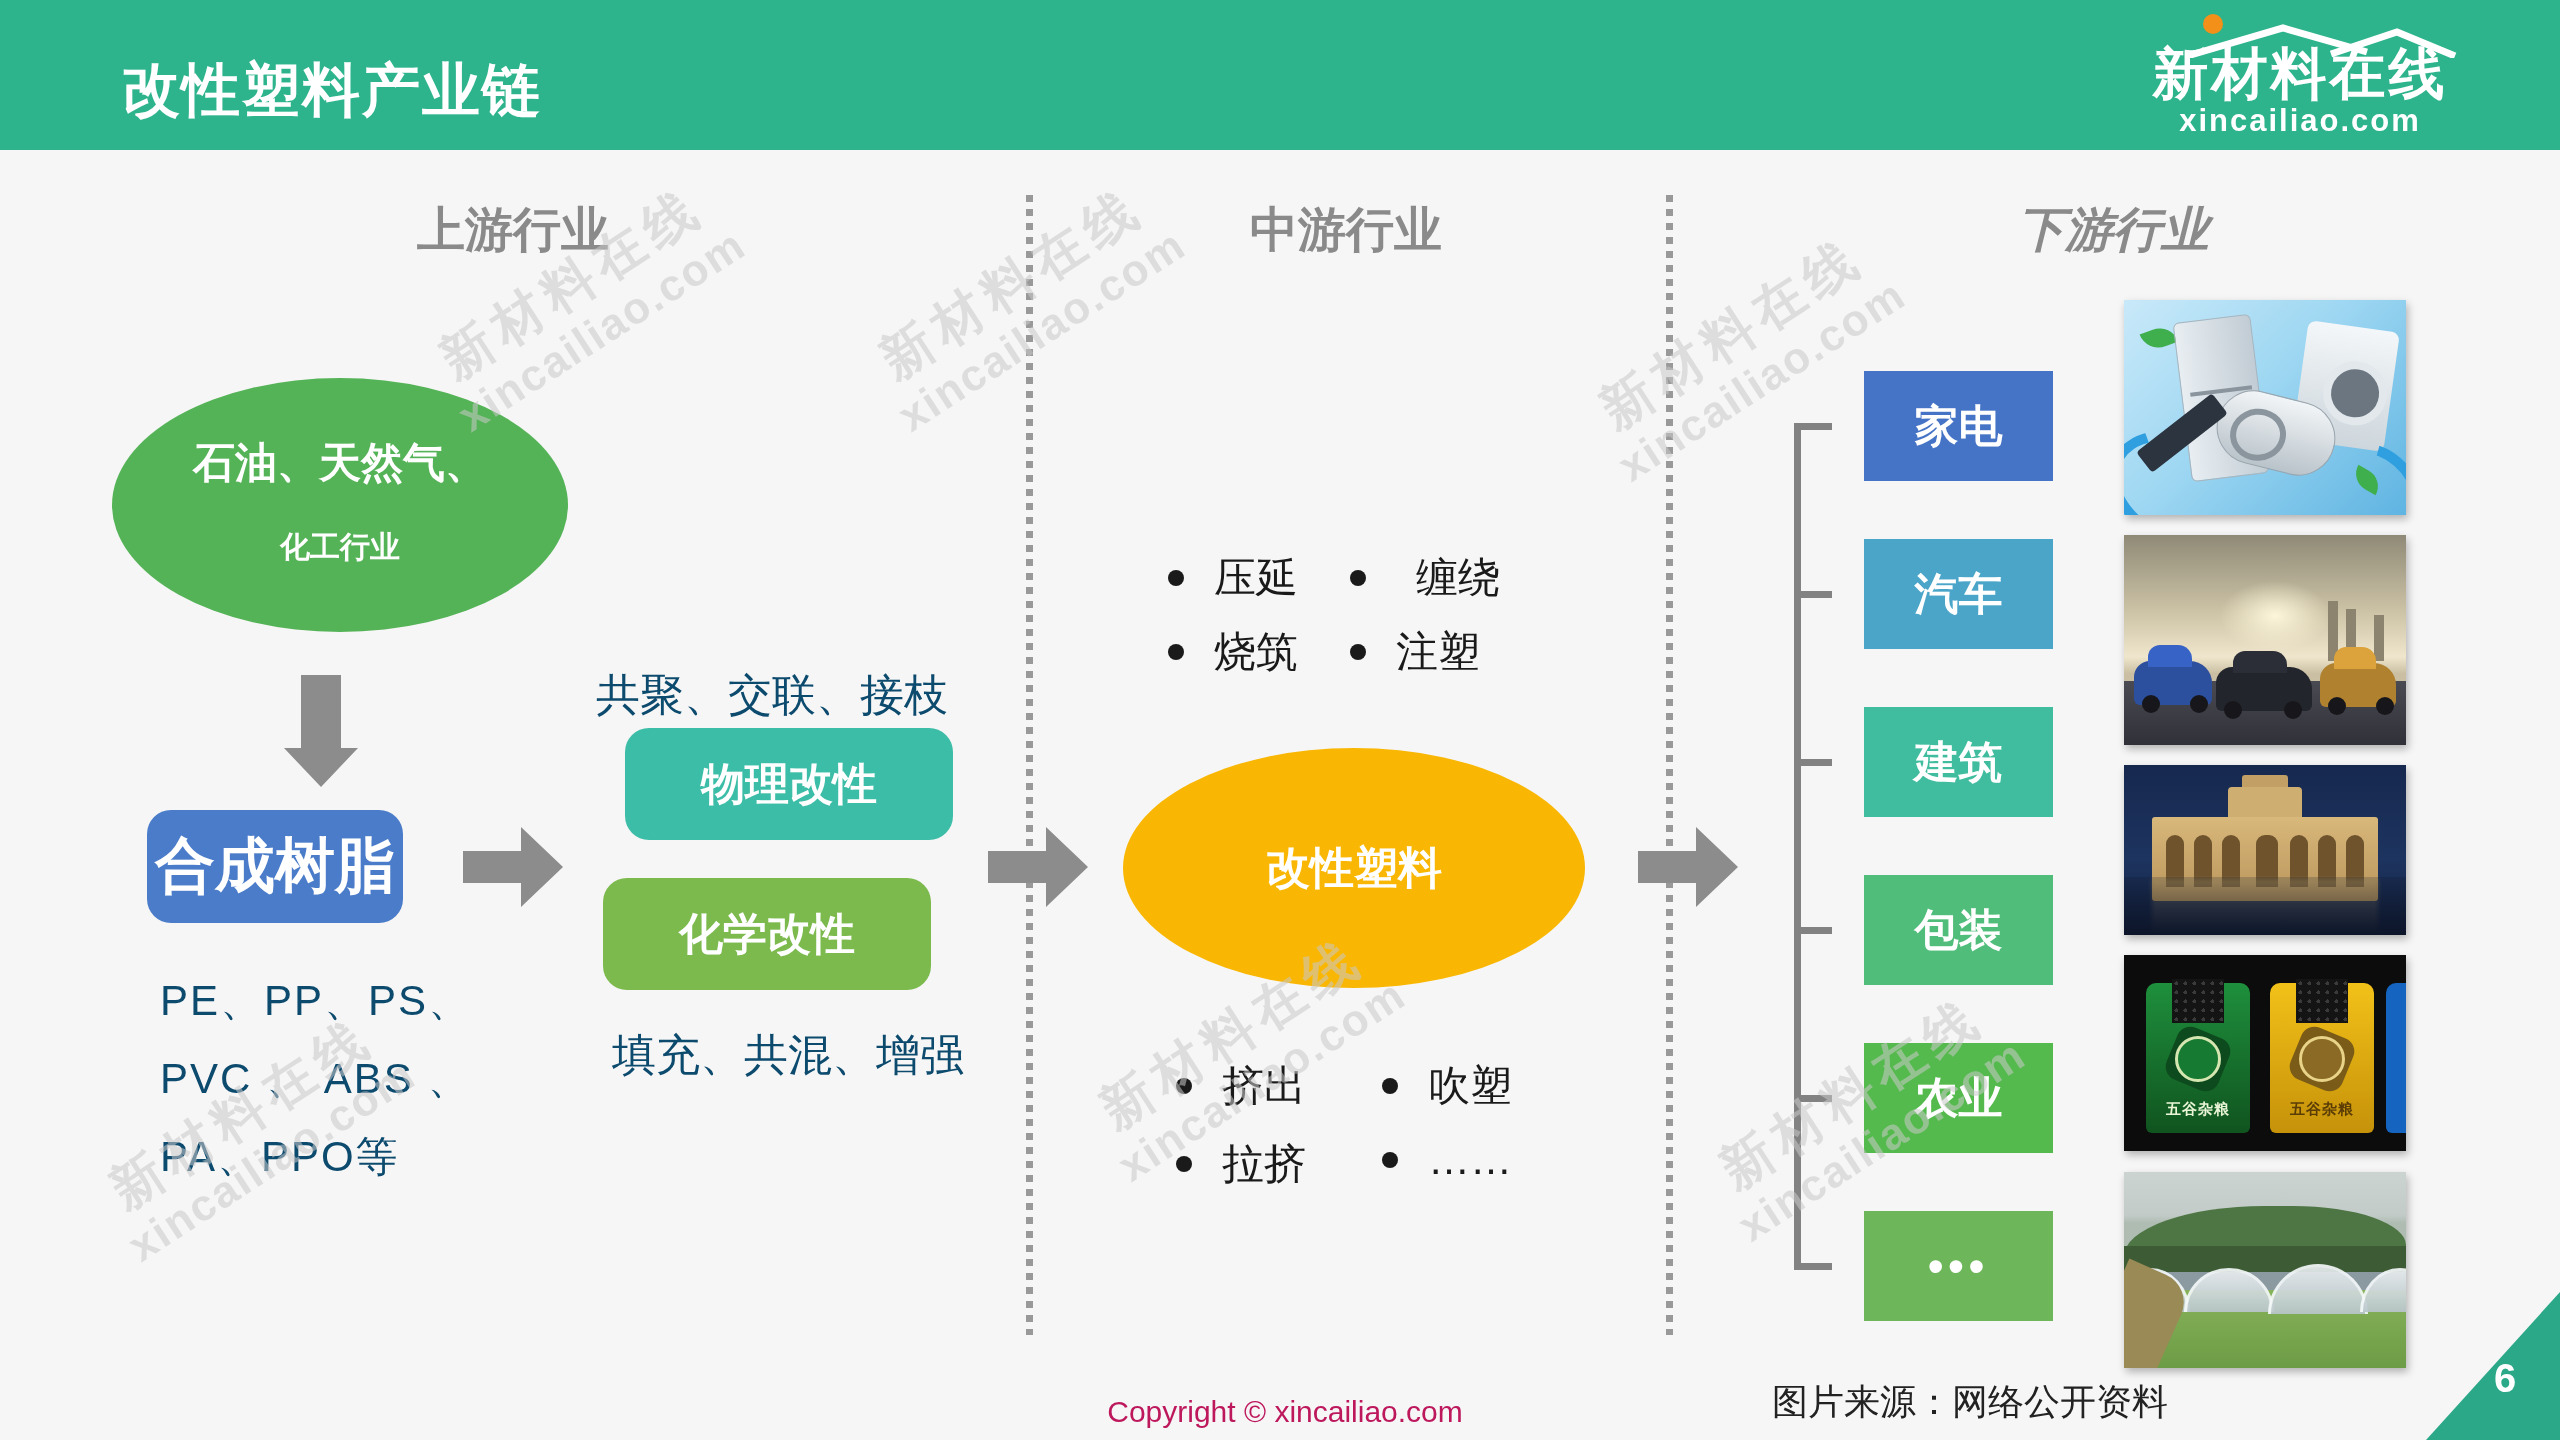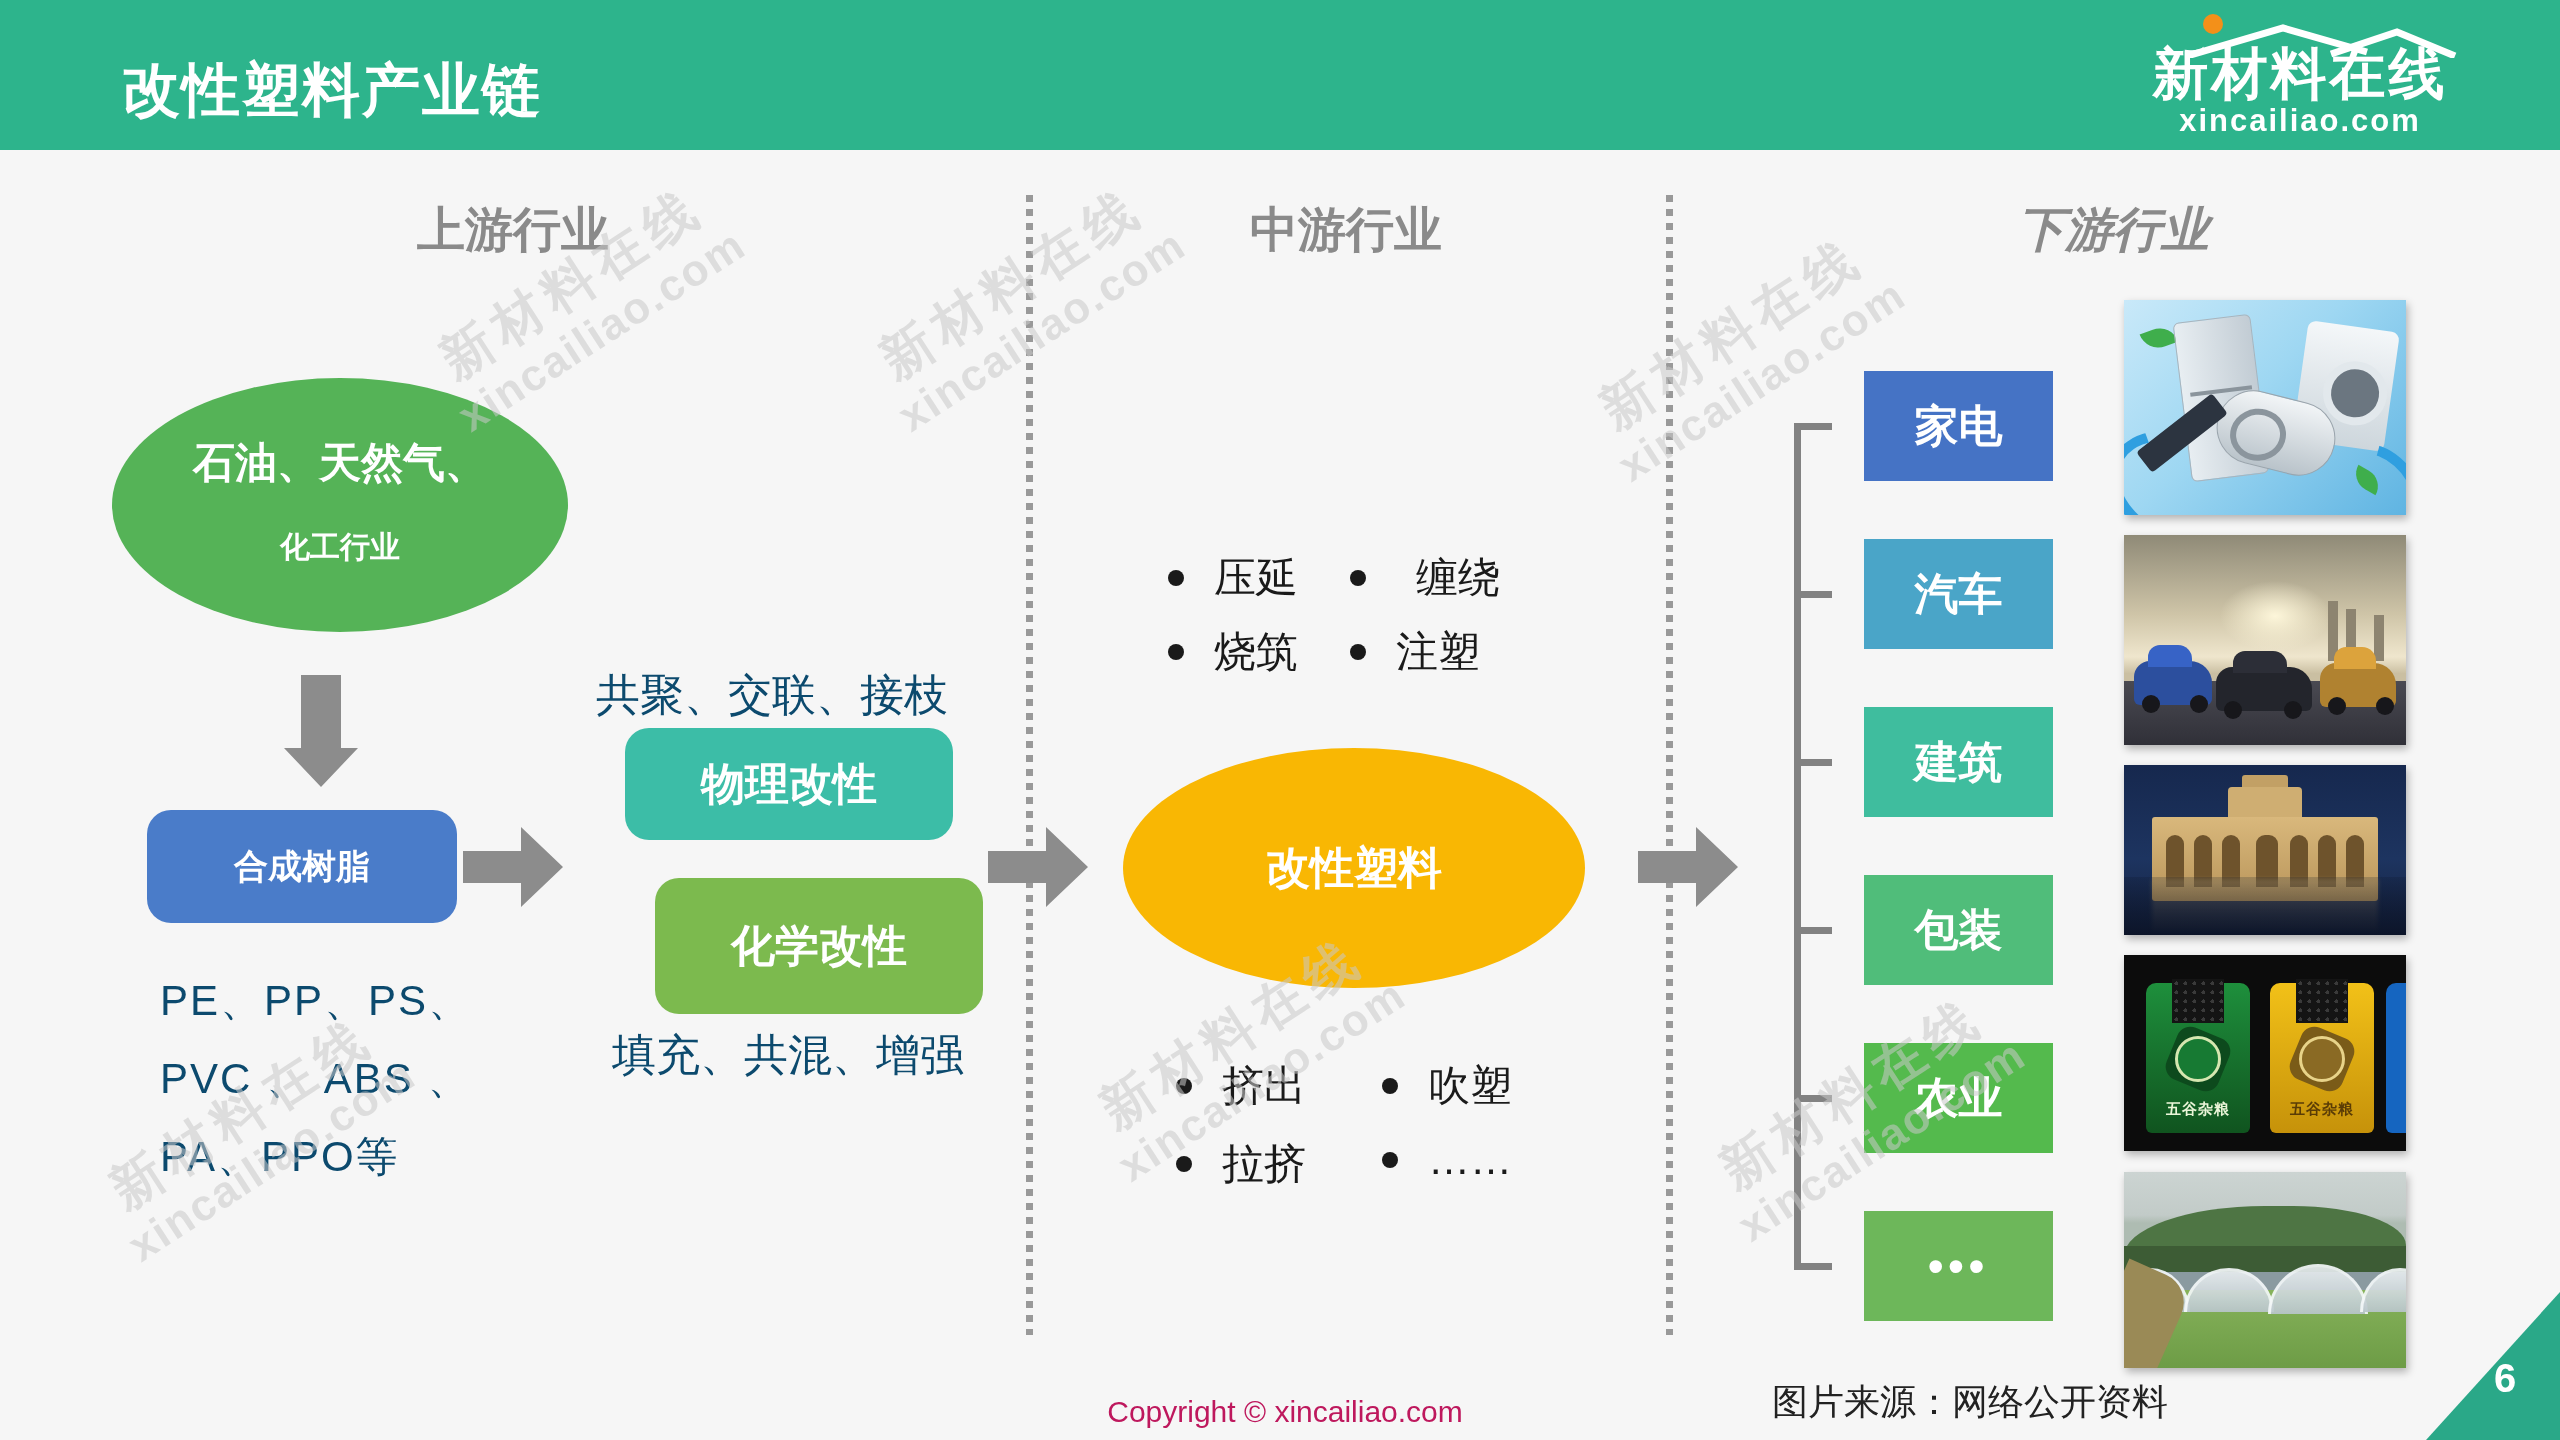--- a/index.html
+++ b/index.html
@@ -141,37 +141,37 @@
 
   <div class="abs ellipse" style="left:112px; top:378px; width:456px; height:254px; background:#55b357;">
     <div class="etext" style="font-size:42px; line-height:84px;">石油、天然气、</div>
     <div class="etext" style="font-size:30px; line-height:84px;font-family:Liberation Serif, serif;">化工行业</div>
   </div>
 
   <svg class="abs" style="left:284px; top:675px;" width="74" height="112" viewBox="0 0 74 112">
     <polygon class="arrow" points="17,0 57,0 57,73 74,73 37,112 0,73 17,73"></polygon>
   </svg>
 
-  <div class="abs rbox" style="left:147px; top:810px; width:310px; height:113px; background:#4a7cc9; font-size:34px;">合成树脂</div>
+  <div class="abs rbox" style="left:147px; top:810px; width:256px; height:113px; background:#4a7cc9; font-size:60px;">合成树脂</div>
 
   <div class="abs plain-text" style="left:160px; top:962px; font-size:42px; line-height:78px; letter-spacing:2px;">
     <div>PE、PP、PS、</div>
     <div>PVC 、 ABS 、</div>
     <div>PA、PPO等</div>
   </div>
 
   <svg class="abs" style="left:463px; top:827px;" width="100" height="80" viewBox="0 0 100 80">
     <polygon class="arrow" points="0,24 58,24 58,0 100,40 58,80 58,56 0,56"></polygon>
   </svg>
 
   <div class="abs plain-text center-x" style="left:772px; top:666px; font-size:44px;">共聚、交联、接枝</div>
 
   <div class="abs rbox" style="left:625px; top:728px; width:328px; height:112px; background:#3cbda7; font-size:44px;">物理改性</div>
 
-  <div class="abs rbox" style="left:655px; top:878px; width:328px; height:136px; background:#7cba4e; font-size:44px;">化学改性</div>
+  <div class="abs rbox" style="left:603px; top:878px; width:328px; height:112px; background:#7cba4e; font-size:44px;">化学改性</div>
 
   <div class="abs plain-text center-x" style="left:772px; top:1026px; font-size:44px;margin-left:16px;">填充、共混、增强</div>
 
   <svg class="abs" style="left:988px; top:827px;" width="100" height="80" viewBox="0 0 100 80">
     <polygon class="arrow" points="0,24 58,24 58,0 100,40 58,80 58,56 0,56"></polygon>
   </svg>
 
   <div class="abs bullet-item" style="left:1168px; top:550px;">
     <span class="dot"></span>
     <span class="btxt">压延</span>

